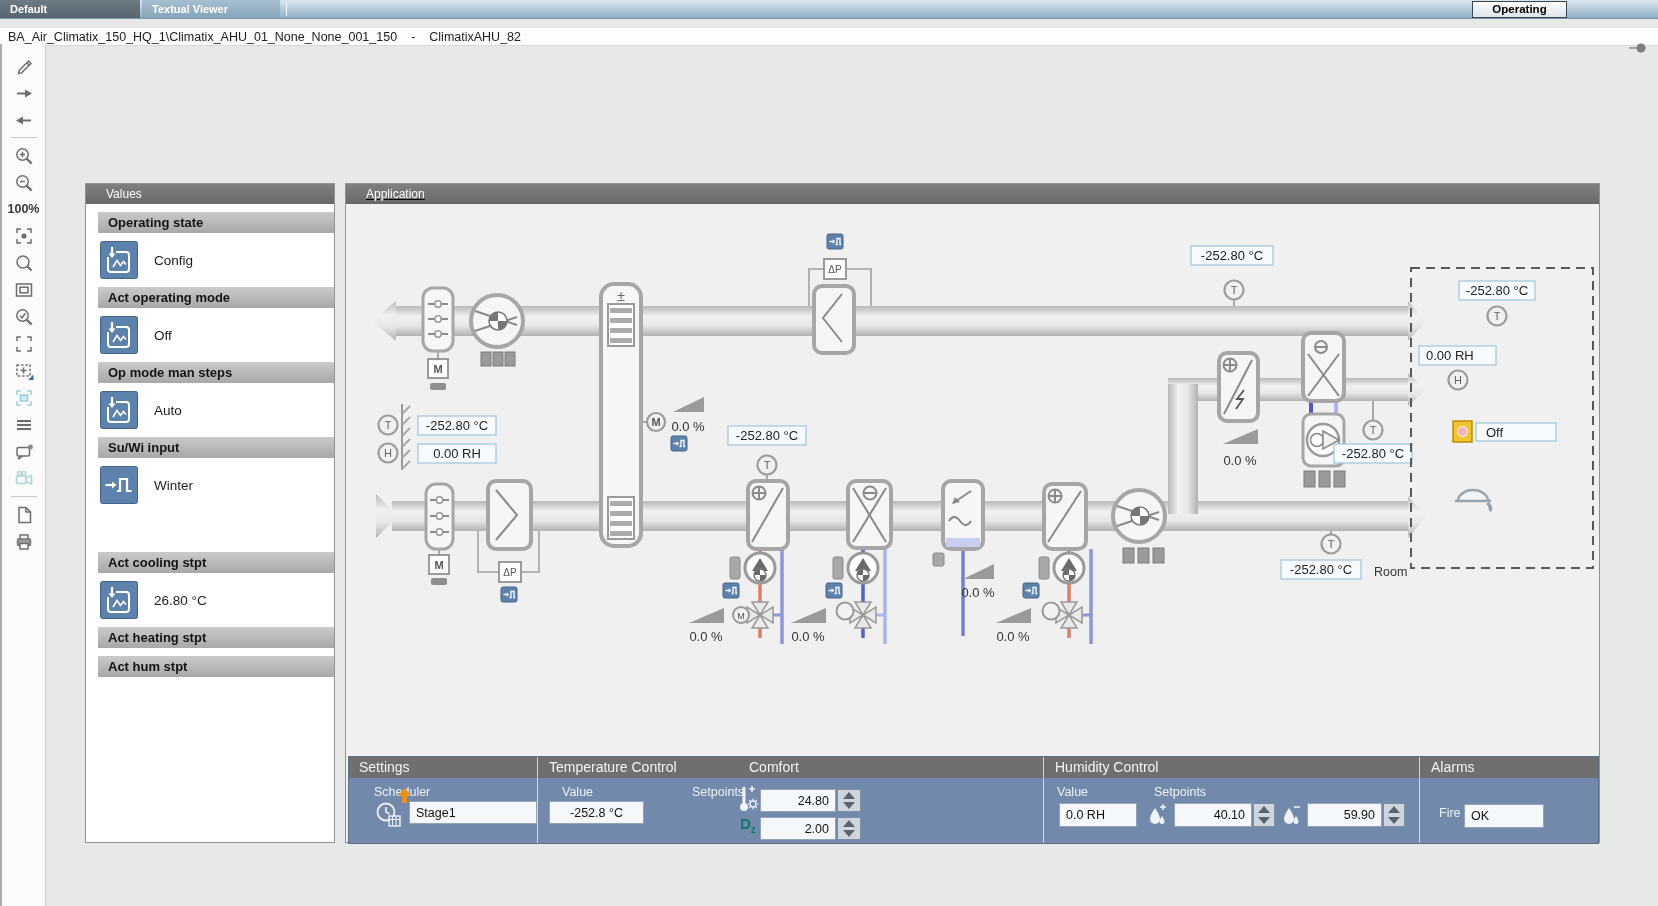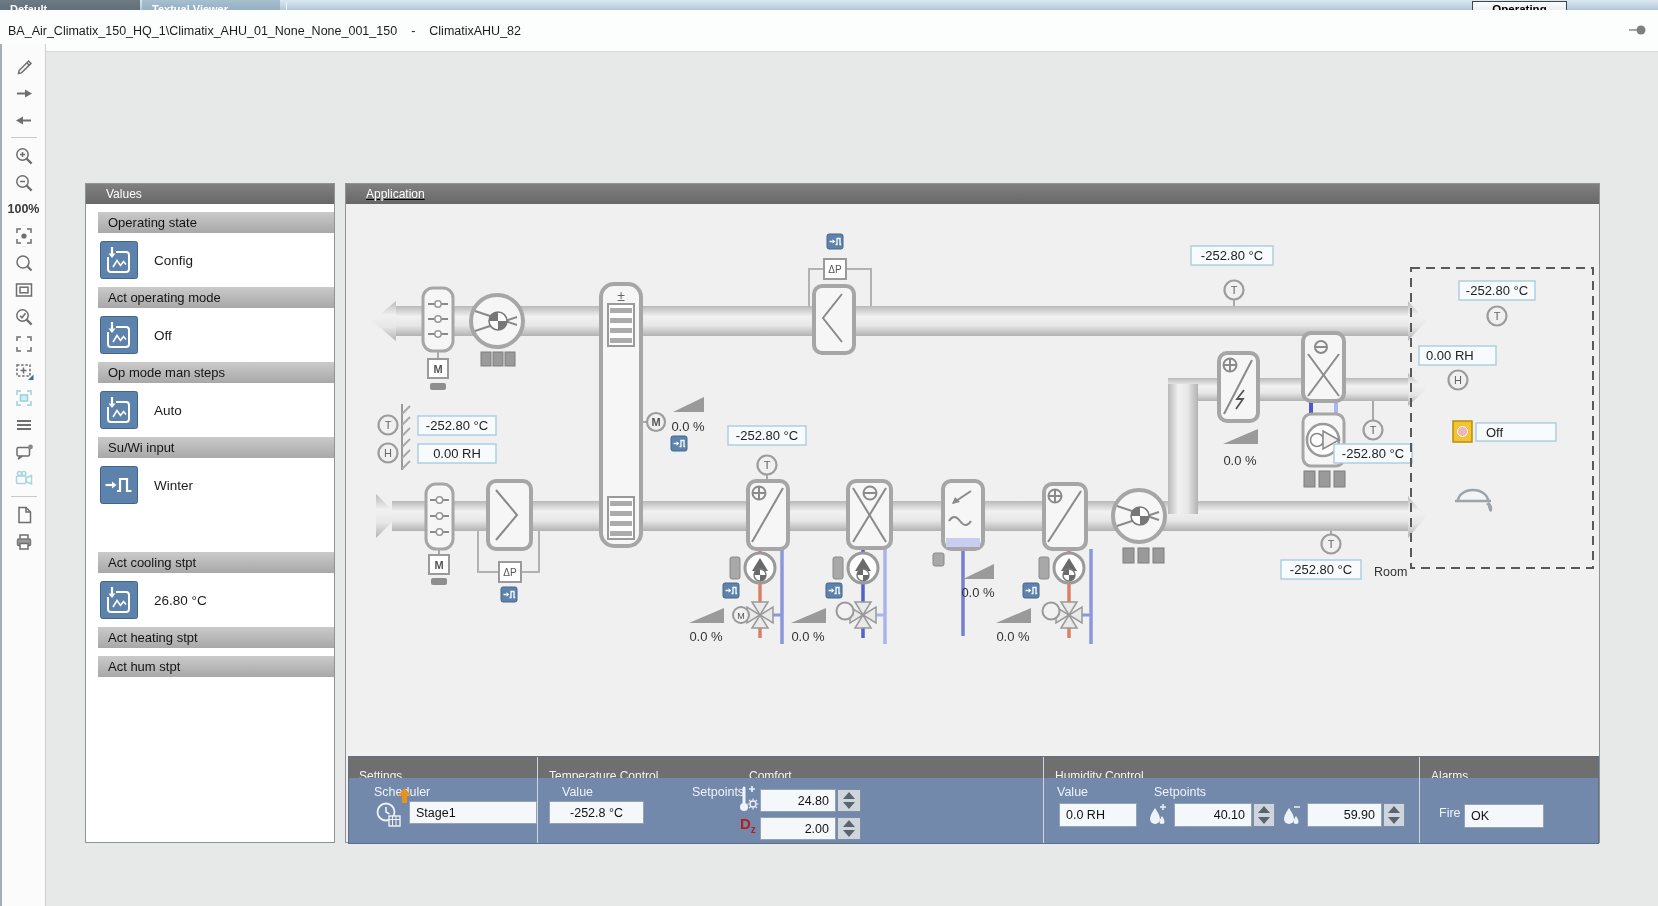--- a/index.html
+++ b/index.html
@@ -5,33 +5,33 @@
   html,body{margin:0;padding:0;}
   .screen{position:relative;width:1658px;height:906px;background:#e7e8e8;font-family:"Liberation Sans",sans-serif;overflow:hidden;}
   
   .tabbar{position:absolute;left:0;top:0;width:100%;height:18px;background:linear-gradient(#dce7ef,#8fafc6);border-bottom:1px solid #7e97a8;}
   .tab{position:absolute;top:0;height:18px;line-height:18px;font-size:11px;font-weight:bold;color:#fff;padding:0 10px;box-sizing:border-box;cursor:pointer;}
   .tab-default{left:0;width:140px;background:linear-gradient(#6e7b85,#566570);}
   .tab-viewer{left:142px;width:138px;background:linear-gradient(#a7bfcf,#86a5ba);}
   .tab-sep{position:absolute;left:286px;top:2px;width:1px;height:14px;background:#eef4f8;}
   .operating-btn{position:absolute;left:1472px;top:1px;width:93px;height:15px;line-height:15px;text-align:center;background:linear-gradient(#fbfcfd,#dde4ea);border:1px solid #3c4650;color:#000;font-weight:bold;font-size:11.5px;cursor:pointer;}
   
-  .crumbbar{position:absolute;left:0;top:10px;width:100%;height:42px;background:#fcfdfd;border-bottom:1px solid #d8d8d8;display:flex;align-items:center;font-size:12.5px;color:#1c1c1c;padding-left:8px;box-sizing:border-box;}
+  .crumbbar{position:absolute;left:0;top:28px;width:100%;height:18px;background:#fcfdfd;border-bottom:1px solid #d8d8d8;display:flex;align-items:center;font-size:12.5px;color:#1c1c1c;padding-left:8px;box-sizing:border-box;}
   .crumb-sep{margin:0 14px;}
   .pin-ico{position:absolute;right:10px;top:13px;}
   
   .toolbar{position:absolute;left:0;top:44px;width:46px;height:862px;background:#fbfbfb;border-right:1px solid #d0d0d0;border-left:2px solid #a8adb1;display:flex;flex-direction:column;align-items:center;padding-top:8px;box-sizing:border-box;}
   .tool{width:32px;height:27px;display:flex;align-items:center;justify-content:center;cursor:pointer;}
   .tool svg{stroke:#6e6e6e;fill:none;stroke-width:1.5;}
   .tooldiv{width:26px;height:1px;background:#c9c9c9;margin:4px 0;}
   .zoomlabel{font-size:12.5px;font-weight:bold;color:#3a3a3a;height:26px;line-height:26px;}
   
   .panel-header{height:20px;background:linear-gradient(#808080,#686868);color:#fff;font-size:12px;line-height:20px;padding-left:20px;}
   .values-panel{position:absolute;left:85px;top:183px;width:250px;height:660px;background:#fff;border:1px solid #8f9396;box-sizing:border-box;}
-  .vgroup-header{height:21px;margin:8px 0 0 12px;background:linear-gradient(#cacaca,#a8a8a8);font-size:13px;font-weight:normal;color:#141414;line-height:21px;padding-left:10px;}
+  .vgroup-header{height:21px;margin:8px 0 0 12px;background:linear-gradient(#cacaca,#a8a8a8);font-size:13px;font-weight:bold;color:#141414;line-height:21px;padding-left:10px;}
   .vgroup-item{display:flex;align-items:center;gap:16px;margin:8px 0 6px 14px;}
   .vitem-label{font-size:13.5px;color:#1c1c1c;}
   .gap-before{margin-top:48px;}
   .app-panel{position:absolute;left:345px;top:183px;width:1255px;height:660px;background:#f0f0f0;border:1px solid #8f9396;box-sizing:border-box;text-decoration:underline;}
   .diagram{position:absolute;left:0;top:20px;width:1253px;height:552px;font-family:"Liberation Sans",sans-serif;}
   
   .comp{fill:#f6f6f6;stroke:#a6a6a6;stroke-width:4;}
   .comp3{fill:#f6f6f6;stroke:#a6a6a6;stroke-width:3;}
   .sym{stroke:#8a8a8a;stroke-width:2;fill:none;}
   .stub{stroke:#a8a8a8;stroke-width:2;}
@@ -43,30 +43,30 @@
   .senst{font-size:11px;fill:#666;text-anchor:middle;}
   .mtxt{font-size:11px;font-weight:bold;fill:#555;text-anchor:middle;}
   .slope{fill:#9a9a9a;}
   .mbox{fill:#fff;stroke:#9a9a9a;stroke-width:2;}
   .sq{fill:#9a9a9a;stroke:#7c7c7c;stroke-width:1;}
   .grayind{fill:#a8a8a8;stroke:#8a8a8a;stroke-width:1;}
   
   .ctrl{position:absolute;left:2px;top:572px;width:1249px;height:86px;border:1px solid #5f6f85;box-sizing:content-box;}
   .ctrl-head{position:absolute;left:0;top:0;width:100%;height:21px;background:#6f6f6f;}
   .ctrl-body{position:absolute;left:0;top:21px;width:100%;height:65px;background:#7289ab;}
-  .chl{position:absolute;top:0;height:21px;line-height:21px;color:#f4f4f4;font-size:12px;margin-top:9px;}
+  .chl{position:absolute;top:0;height:21px;line-height:21px;color:#f4f4f4;font-size:14px;}
   .csep{position:absolute;top:0;width:1px;height:86px;background:#cdd6e2;}
   .clabel{position:absolute;color:#eef3f9;font-size:12.5px;}
   .field{position:absolute;background:#f5f8fb;border:1px solid #93a3b5;box-sizing:border-box;font-size:12.5px;color:#111;display:flex;align-items:center;padding:0 6px;}
   .field.num{justify-content:flex-end;padding-left:39px;}
   .field.ctrd{justify-content:center;}
   .spinner{position:absolute;width:24px;background:#cfd5dc;border:1px solid #7d8da0;box-sizing:border-box;display:flex;flex-direction:column;align-items:center;justify-content:space-around;cursor:pointer;}
   .sp-up{width:0;height:0;border-left:6px solid transparent;border-right:6px solid transparent;border-bottom:7px solid #5a646f;}
   .sp-dn{width:0;height:0;border-left:6px solid transparent;border-right:6px solid transparent;border-top:7px solid #5a646f;}
-  .dz{position:absolute;color:#b91c1c;font-size:15px;font-weight:bold;}
+  .dz{position:absolute;color:#0f766e;font-size:15px;font-weight:bold;}
   .dz sub{font-size:10px;}
 </style>
 </head>
 <body>
 
 <div class="screen">
 
   <div class="tabbar">
     <div class="tab tab-default">Default</div>
     <div class="tab tab-viewer">Textual Viewer</div>

